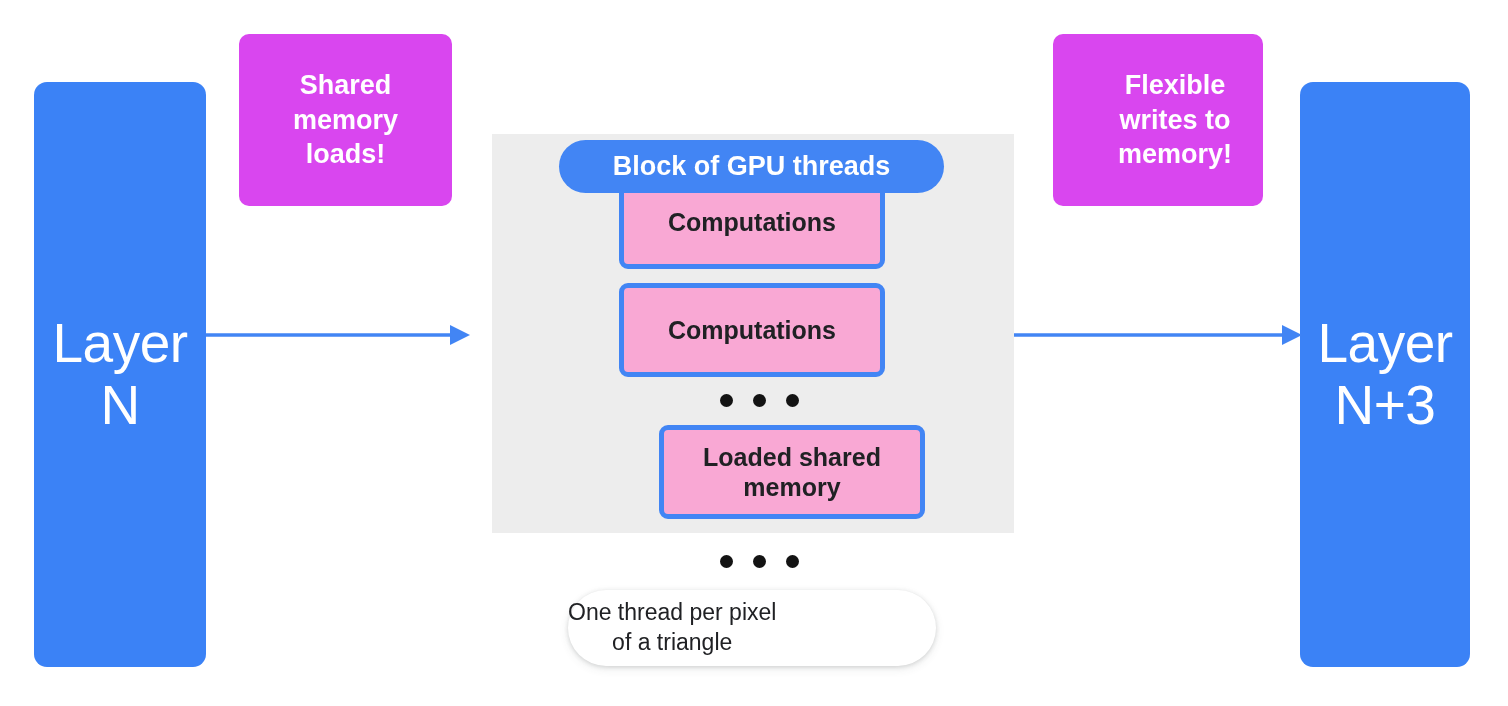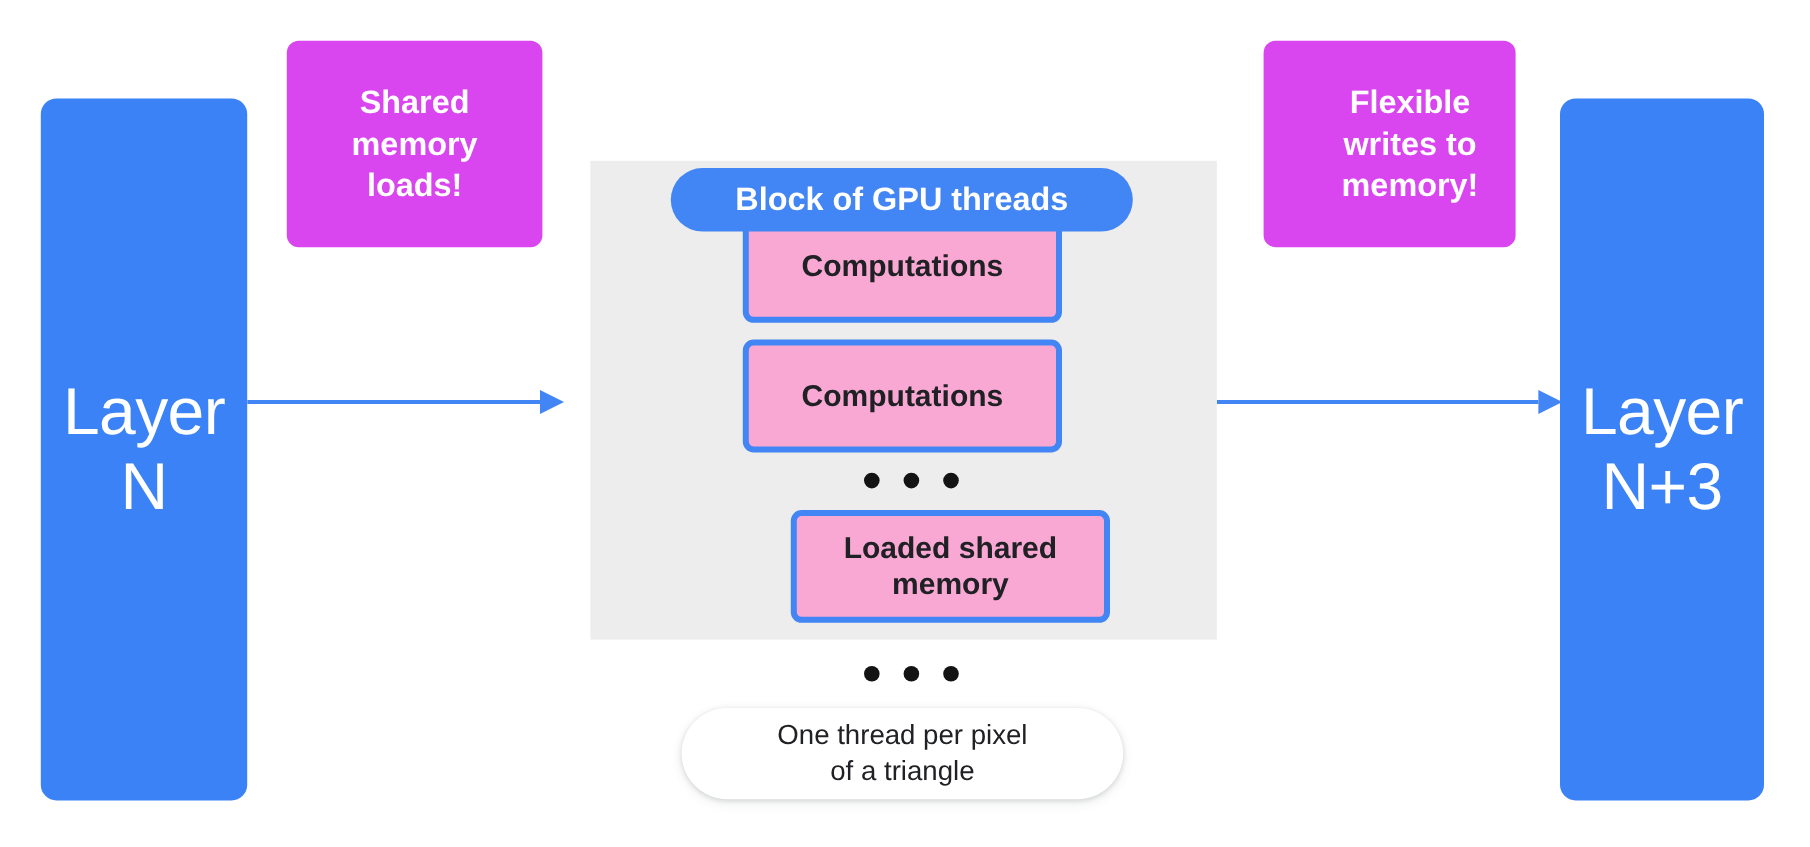--- a/index.html
+++ b/index.html
@@ -126,21 +126,20 @@
   
   #caption-pill {
     position: absolute;
     left: 568px; top: 590px;
     width: 368px; height: 76px;
     background: #ffffff;
     border-radius: 999px;
     box-shadow: 0 1px 4px rgba(60,64,67,0.18), 0 3px 10px rgba(60,64,67,0.10);
     display: flex;
     align-items: center;
-    justify-content: center;
     text-align: center;
     color: #202124;
     font-size: 23px;
     line-height: 1.3;
     font-weight: 400;
     box-sizing: border-box;
   }
 
   
   .arrow {

